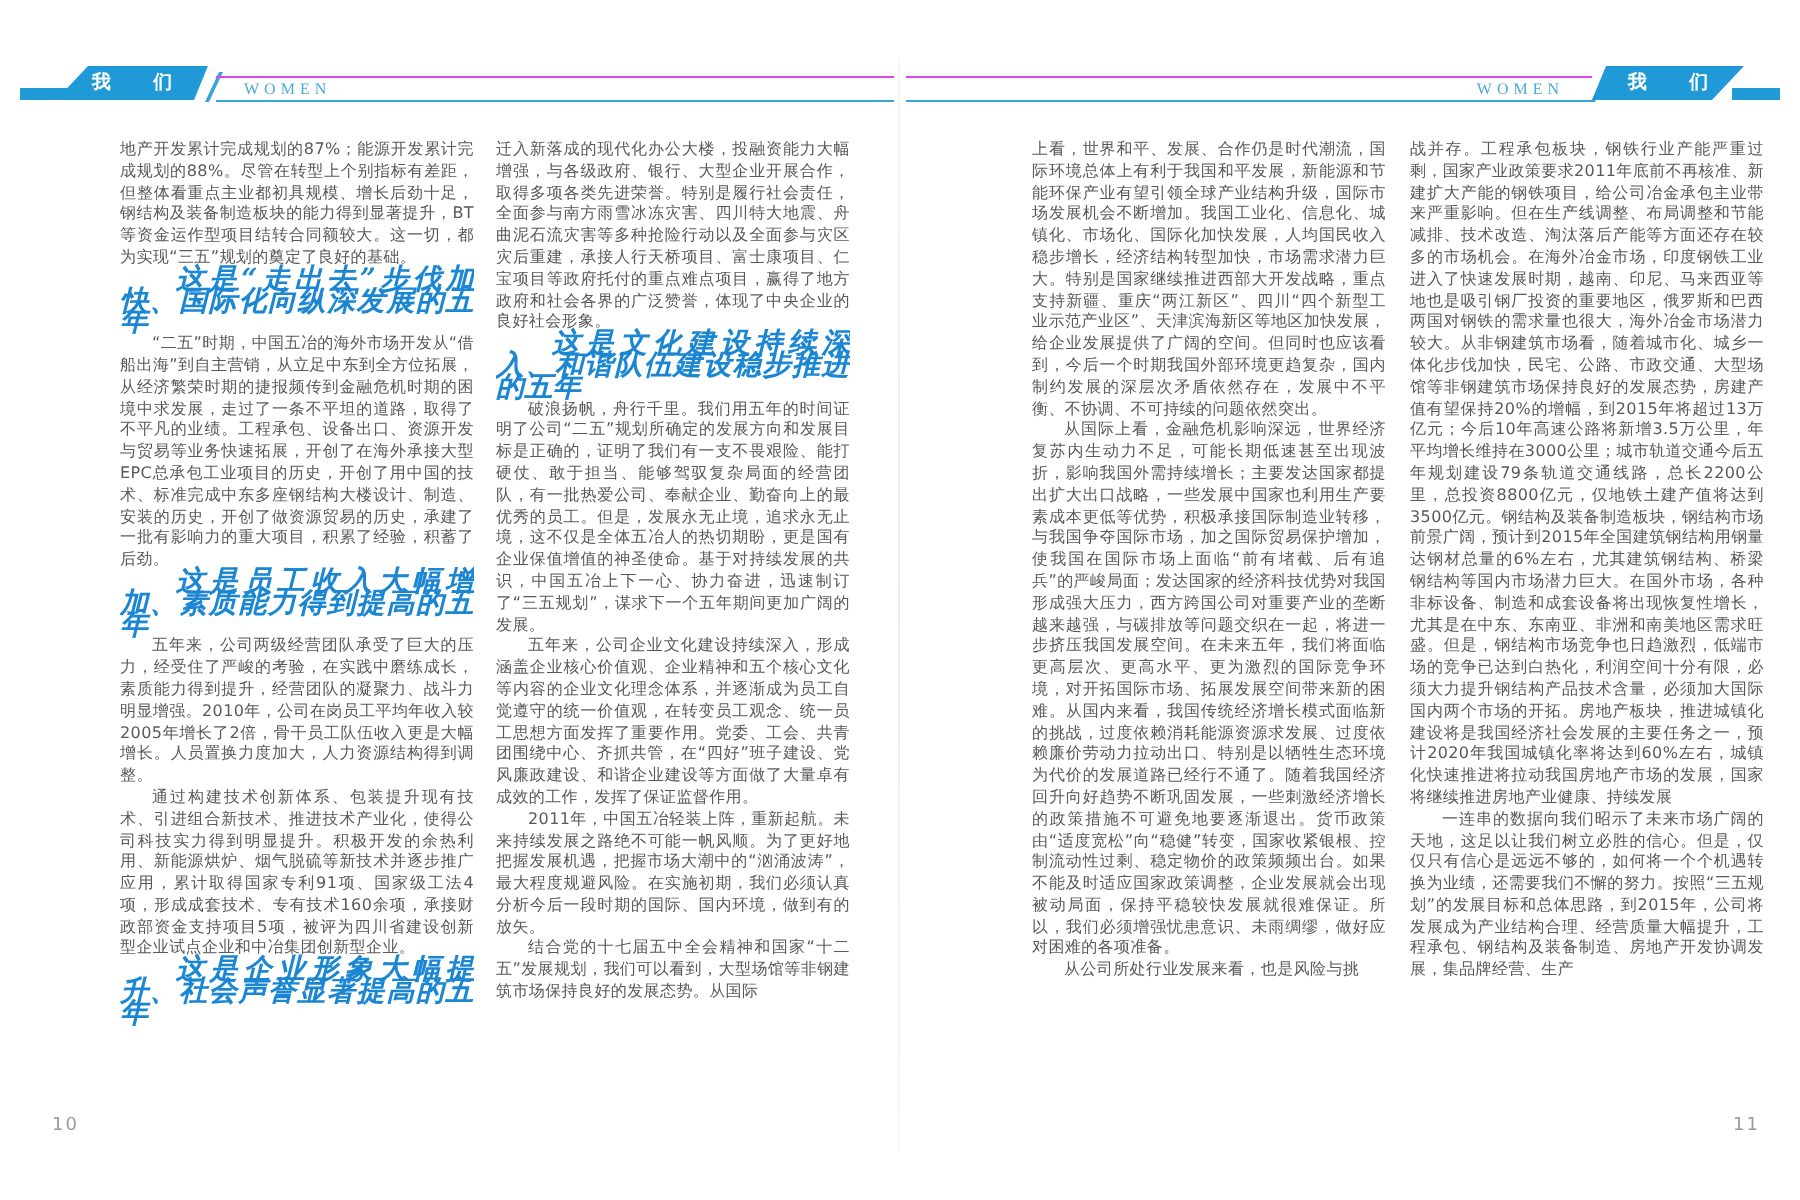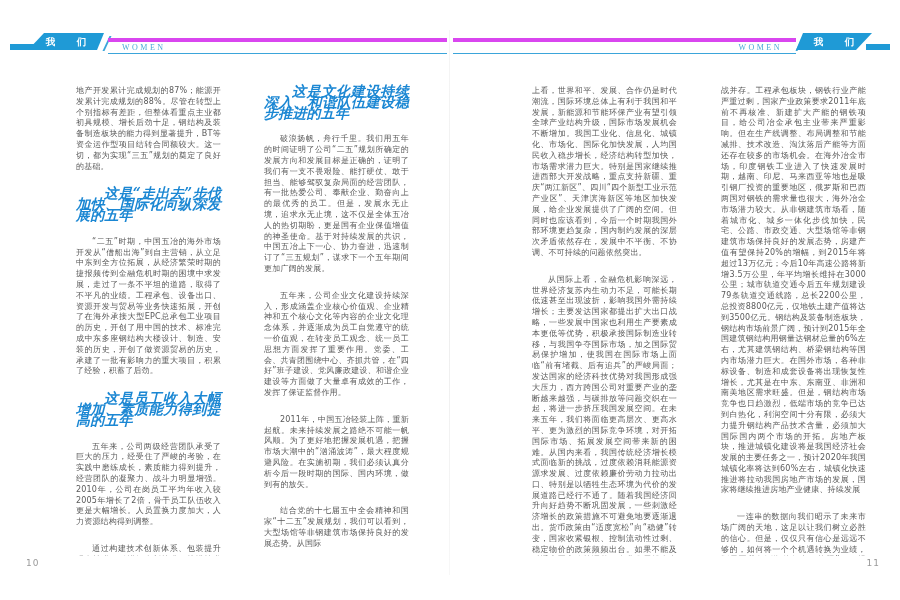--- a/index.html
+++ b/index.html
@@ -9,35 +9,35 @@
           background:linear-gradient(to bottom,rgba(0,0,0,0.04),rgba(0,0,0,0.07),rgba(0,0,0,0.03));}
   
   .hdr-tail{position:absolute;top:44px;height:6px;background:#1f9ad6;}
   .hdr-tail.l{left:10px;width:24px;}
   .hdr-tail.r{right:10px;width:24px;}
   .hdr-flag{position:absolute;top:33px;height:17px;background:#1f9ad6;display:flex;
             align-items:center;justify-content:center;}
   .hdr-flag.l{left:28px;width:76px;clip-path:polygon(16px 0,100% 0,calc(100% - 7px) 100%,0 100%);}
   .hdr-flag.r{right:28px;width:76px;clip-path:polygon(7px 0,100% 0,calc(100% - 16px) 100%,0 100%);}
   .hdr-cn{color:#ffffff;font-size:9.5px;font-weight:bold;letter-spacing:9px;text-indent:9px;line-height:1;}
-  .hdr-band{position:absolute;top:38px;height:11px;border-top:4px solid #d946ef;
+  .hdr-band{position:absolute;top:38px;height:11px;border-top:1px solid #d946ef;
             border-bottom:1px solid #3ba5da;display:flex;align-items:center;}
   .hdr-band.l{left:108px;width:339px;}
   .hdr-band.r{left:453px;width:343px;justify-content:flex-end;}
   .hdr-en{font-family:"Liberation Serif","DejaVu Serif",serif;font-size:8px;color:#4aaad8;
           letter-spacing:2.5px;line-height:1;}
   .hdr-band.l .hdr-en{padding-left:14px;}
   .hdr-band.r .hdr-en{padding-right:14px;}
   .hdr-slash{position:absolute;top:36px;width:1.5px;height:15px;background:#3ba5da;transform:skewX(-25deg);}
   .hdr-slash.l{left:106px;}
   .hdr-slash.r{left:799px;}
   
   .col{position:absolute;top:70px;width:177px;height:486px;overflow:hidden;
        text-align:justify;color:#595959;font-size:8px;line-height:10.8px;letter-spacing:.2px;}
-  .col p, .col h4{margin:16px;padding:0;text-indent:2em;}
+  .col p, .col h4{margin:0;padding:0;text-indent:2em;}
   .col .ni{text-indent:0;}
   .col h4.hd{color:#1b87d3;font-style:italic;font-weight:bold;font-size:14px;
              font-family:"DejaVu Serif","Liberation Serif",serif;}
   #col0{left:60px;} #col1{left:248px;} #col2{left:516px;} #col3{left:705px;}
   
   .pageno{position:absolute;bottom:32px;font-size:9px;color:#9a9a9a;letter-spacing:1px;}
   .pageno.l{left:26px;}
   .pageno.r{right:20px;}
 </style>
 </head>
@@ -68,20 +68,21 @@
   <div class="col" id="col0">
       <p class="bp ni">地产开发累计完成规划的87%；能源开发累计完成规划的88%。尽管在转型上个别指标有差距，但整体看重点主业都初具规模、增长后劲十足，钢结构及装备制造板块的能力得到显著提升，BT等资金运作型项目结转合同额较大。这一切，都为实现“三五”规划的奠定了良好的基础。</p>
       <h4 class="hd">这是“走出去”步伐加快、国际化向纵深发展的五年</h4>
       <p class="bp">“二五”时期，中国五冶的海外市场开发从“借船出海”到自主营销，从立足中东到全方位拓展，从经济繁荣时期的捷报频传到金融危机时期的困境中求发展，走过了一条不平坦的道路，取得了不平凡的业绩。工程承包、设备出口、资源开发与贸易等业务快速拓展，开创了在海外承接大型EPC总承包工业项目的历史，开创了用中国的技术、标准完成中东多座钢结构大楼设计、制造、安装的历史，开创了做资源贸易的历史，承建了一批有影响力的重大项目，积累了经验，积蓄了后劲。</p>
       <h4 class="hd">这是员工收入大幅增加、素质能力得到提高的五年</h4>
       <p class="bp">五年来，公司两级经营团队承受了巨大的压力，经受住了严峻的考验，在实践中磨练成长，素质能力得到提升，经营团队的凝聚力、战斗力明显增强。2010年，公司在岗员工平均年收入较2005年增长了2倍，骨干员工队伍收入更是大幅增长。人员置换力度加大，人力资源结构得到调整。</p>
       <p class="bp">通过构建技术创新体系、包装提升现有技术、引进组合新技术、推进技术产业化，使得公司科技实力得到明显提升。积极开发的余热利用、新能源烘炉、烟气脱硫等新技术并逐步推广应用，累计取得国家专利91项、国家级工法4项，形成成套技术、专有技术160余项，承接财政部资金支持项目5项，被评为四川省建设创新型企业试点企业和中冶集团创新型企业。</p>
       <h4 class="hd">这是企业形象大幅提升、社会声誉显著提高的五年</h4>
     </div>
   <div class="col" id="col1">
+      <p class="bp ni">迁入新落成的现代化办公大楼，投融资能力大幅增强，与各级政府、银行、大型企业开展合作，取得多项各类先进荣誉。特别是履行社会责任，全面参与南方雨雪冰冻灾害、四川特大地震、舟曲泥石流灾害等多种抢险行动以及全面参与灾区灾后重建，承接人行天桥项目、富士康项目、仁宝项目等政府托付的重点难点项目，赢得了地方政府和社会各界的广泛赞誉，体现了中央企业的良好社会形象。</p>
       <h4 class="hd">这是文化建设持续深入、和谐队伍建设稳步推进的五年</h4>
       <p class="bp">破浪扬帆，舟行千里。我们用五年的时间证明了公司“二五”规划所确定的发展方向和发展目标是正确的，证明了我们有一支不畏艰险、能打硬仗、敢于担当、能够驾驭复杂局面的经营团队，有一批热爱公司、奉献企业、勤奋向上的最优秀的员工。但是，发展永无止境，追求永无止境，这不仅是全体五冶人的热切期盼，更是国有企业保值增值的神圣使命。基于对持续发展的共识，中国五冶上下一心、协力奋进，迅速制订了“三五规划”，谋求下一个五年期间更加广阔的发展。</p>
       <p class="bp">五年来，公司企业文化建设持续深入，形成涵盖企业核心价值观、企业精神和五个核心文化等内容的企业文化理念体系，并逐渐成为员工自觉遵守的统一价值观，在转变员工观念、统一员工思想方面发挥了重要作用。党委、工会、共青团围绕中心、齐抓共管，在“四好”班子建设、党风廉政建设、和谐企业建设等方面做了大量卓有成效的工作，发挥了保证监督作用。</p>
       <p class="bp">2011年，中国五冶轻装上阵，重新起航。未来持续发展之路绝不可能一帆风顺。为了更好地把握发展机遇，把握市场大潮中的“汹涌波涛”，最大程度规避风险。在实施初期，我们必须认真分析今后一段时期的国际、国内环境，做到有的放矢。</p>
       <p class="bp">结合党的十七届五中全会精神和国家“十二五”发展规划，我们可以看到，大型场馆等非钢建筑市场保持良好的发展态势。从国际</p>
     </div>
   <div class="col" id="col2">
       <p class="bp ni">上看，世界和平、发展、合作仍是时代潮流，国际环境总体上有利于我国和平发展，新能源和节能环保产业有望引领全球产业结构升级，国际市场发展机会不断增加。我国工业化、信息化、城镇化、市场化、国际化加快发展，人均国民收入稳步增长，经济结构转型加快，市场需求潜力巨大。特别是国家继续推进西部大开发战略，重点支持新疆、重庆“两江新区”、四川“四个新型工业示范产业区”、天津滨海新区等地区加快发展，给企业发展提供了广阔的空间。但同时也应该看到，今后一个时期我国外部环境更趋复杂，国内制约发展的深层次矛盾依然存在，发展中不平衡、不协调、不可持续的问题依然突出。</p>
       <p class="bp">从国际上看，金融危机影响深远，世界经济复苏内生动力不足，可能长期低速甚至出现波折，影响我国外需持续增长；主要发达国家都提出扩大出口战略，一些发展中国家也利用生产要素成本更低等优势，积极承接国际制造业转移，与我国争夺国际市场，加之国际贸易保护增加，使我国在国际市场上面临“前有堵截、后有追兵”的严峻局面；发达国家的经济科技优势对我国形成强大压力，西方跨国公司对重要产业的垄断越来越强，与碳排放等问题交织在一起，将进一步挤压我国发展空间。在未来五年，我们将面临更高层次、更高水平、更为激烈的国际竞争环境，对开拓国际市场、拓展发展空间带来新的困难。从国内来看，我国传统经济增长模式面临新的挑战，过度依赖消耗能源资源求发展、过度依赖廉价劳动力拉动出口、特别是以牺牲生态环境为代价的发展道路已经行不通了。随着我国经济回升向好趋势不断巩固发展，一些刺激经济增长的政策措施不可避免地要逐渐退出。货币政策由“适度宽松”向“稳健”转变，国家收紧银根、控制流动性过剩、稳定物价的政策频频出台。如果不能及时适应国家政策调整，企业发展就会出现被动局面，保持平稳较快发展就很难保证。所以，我们必须增强忧患意识、未雨绸缪，做好应对困难的各项准备。</p>
       <p class="bp">从公司所处行业发展来看，也是风险与挑</p>

